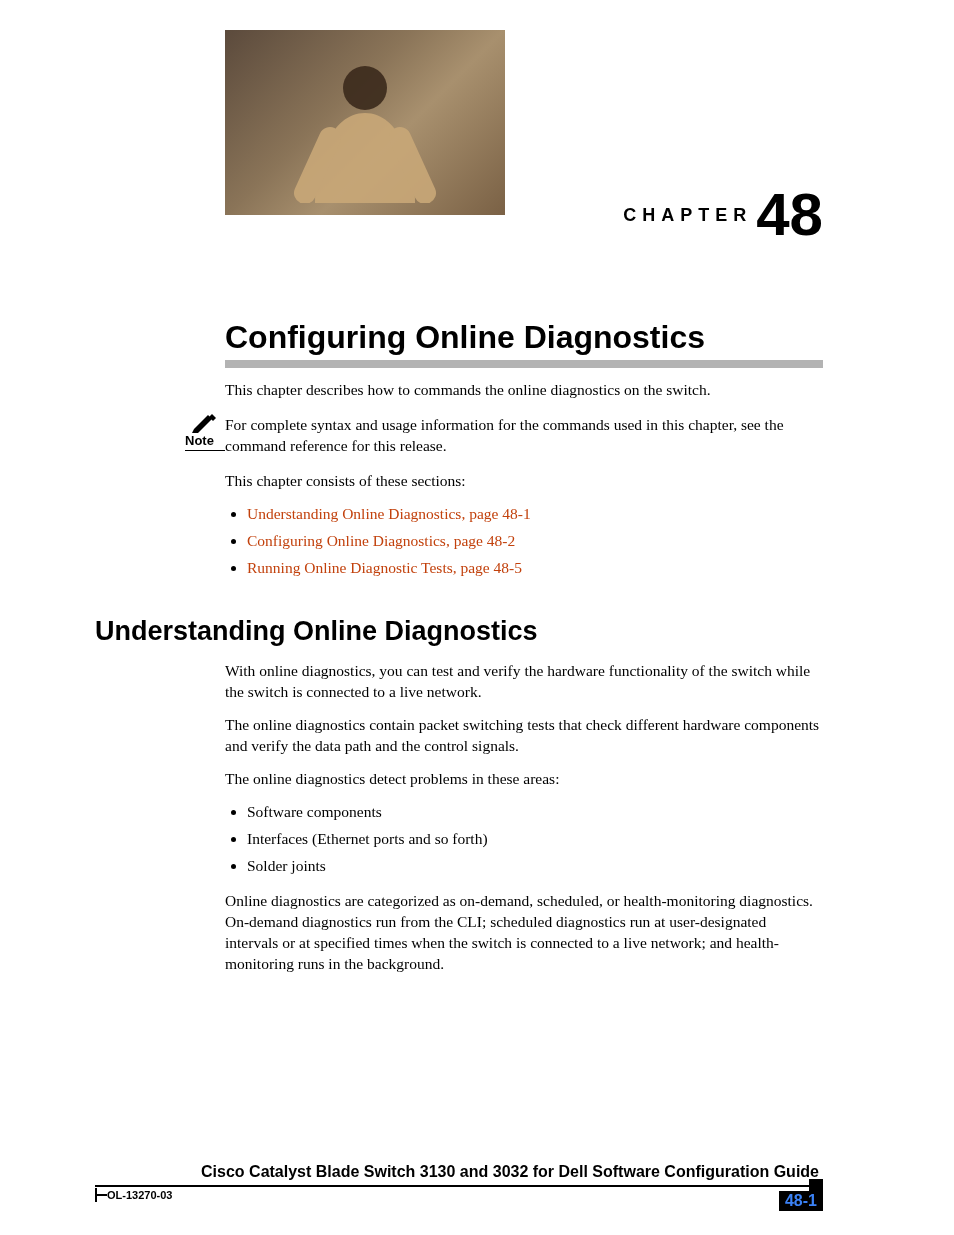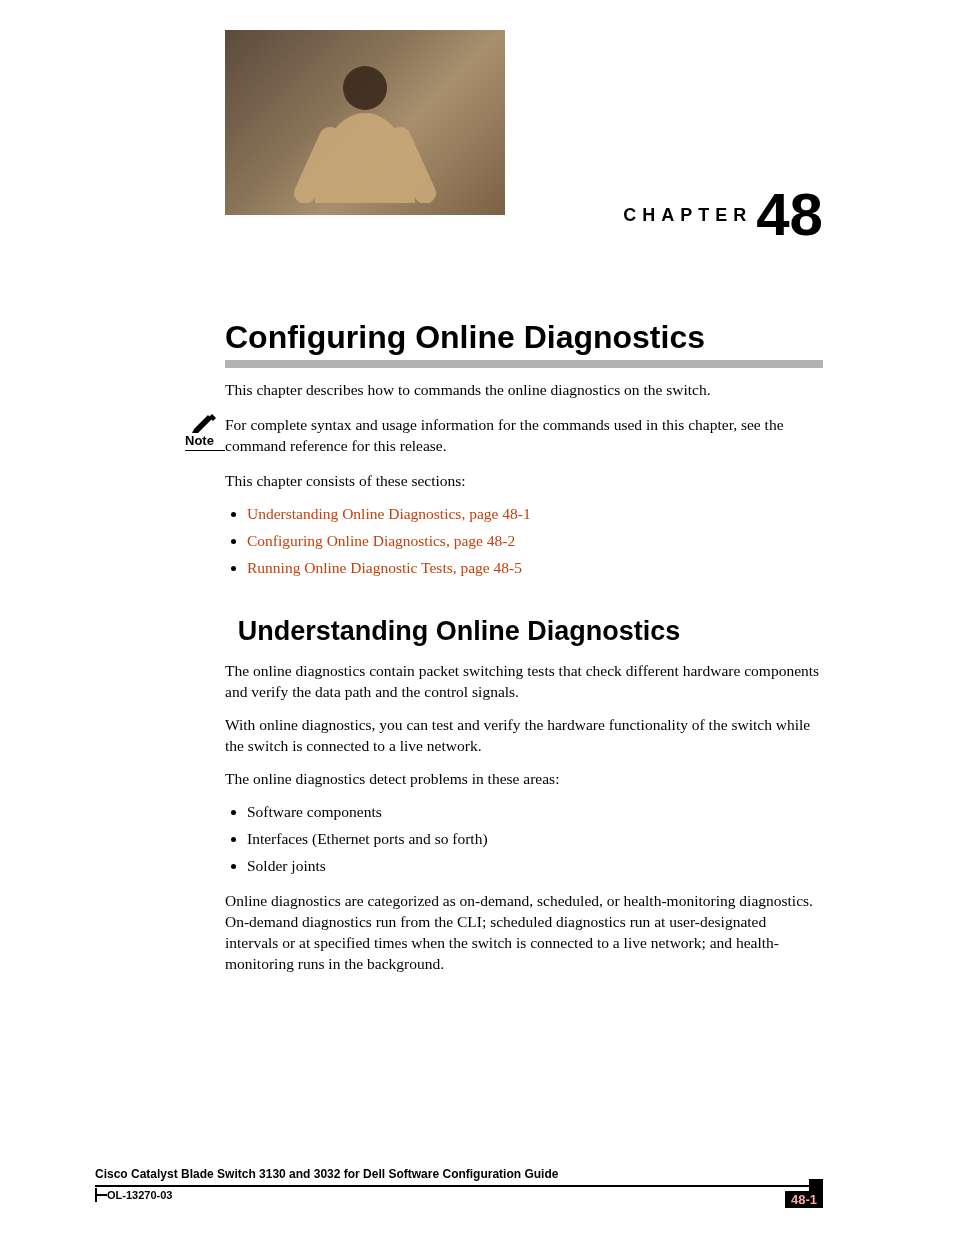--- a/index.html
+++ b/index.html
@@ -60,21 +60,20 @@
   .rule {
     height: 8px;
     background: #b3b3b3;
     margin-left: 130px;
   }
   h2 {
     font-family: Arial, Helvetica, sans-serif;
     font-weight: 900;
     font-size: 27px;
     margin: 38px 0 14px 0;
-    text-align: center;
   }
   .body {
     margin-left: 130px;
     font-size: 15.5px;
     line-height: 1.35;
   }
   .body p {
     margin: 12px 0;
   }
   .note-block {
@@ -109,24 +108,24 @@
     color: #c2410c;
     text-decoration: none;
   }
   .footer {
     position: absolute;
     bottom: 30px;
     left: 95px;
     right: 95px;
   }
   .footer .guide {
-    text-align: left;
+    text-align: right;
     font-family: Arial, Helvetica, sans-serif;
     font-weight: bold;
-    font-size: 12px;
+    font-size: 16px;
     margin-bottom: 4px;
     padding-right:4px;
   }
   .footer .bar {
     position: relative;
     height: 20px;
     text-align: center;
   }
   .footer .bar .lseg {
     position: absolute;
@@ -147,23 +146,23 @@
   }
   .footer .docid {
     font-family: Arial, Helvetica, sans-serif;
     font-weight: bold;
     font-size: 11px;
     position:absolute;
     left:12px; top:4px;
   }
   .footer .pagebox{
     position:absolute; right:0; top:6px;
-    background:#000; color:#fca5a5;
-    font-family: Arial, Helvetica, sans-serif;
-    font-weight:bold; font-size:13px;
+    background:#000; color:#3b82f6;
+    font-family: Arial, Helvetica, sans-serif;
+    font-weight:bold; font-size:16px;
     padding:1px 6px;
   }
 </style>
 </head>
 <body>
 
 <div class="page">
   <div class="top">
     <div class="photo">
       <svg width="150" height="160" viewBox="0 0 150 160">
@@ -198,22 +197,22 @@
     <ul class="bullets">
       <li><a href="#" class="xref">Understanding Online Diagnostics, page 48-1</a></li>
       <li><a href="#" class="xref">Configuring Online Diagnostics, page 48-2</a></li>
       <li><a href="#" class="xref">Running Online Diagnostic Tests, page 48-5</a></li>
     </ul>
   </div>
 
   <h2>Understanding Online Diagnostics</h2>
 
   <div class="body">
+    <p>With online diagnostics, you can test and verify the hardware functionality of the switch while the switch is connected to a live network.</p>
     <p>The online diagnostics contain packet switching tests that check different hardware components and verify the data path and the control signals.</p>
-    <p>With online diagnostics, you can test and verify the hardware functionality of the switch while the switch is connected to a live network.</p>
     <p>The online diagnostics detect problems in these areas:</p>
     <ul class="bullets">
       <li>Software components</li>
       <li>Interfaces (Ethernet ports and so forth)</li>
       <li>Solder joints</li>
     </ul>
     <p>Online diagnostics are categorized as on-demand, scheduled, or health-monitoring diagnostics. On-demand diagnostics run from the CLI; scheduled diagnostics run at user-designated intervals or at specified times when the switch is connected to a live network; and health-monitoring runs in the background.</p>
   </div>
 
   <div class="footer">

